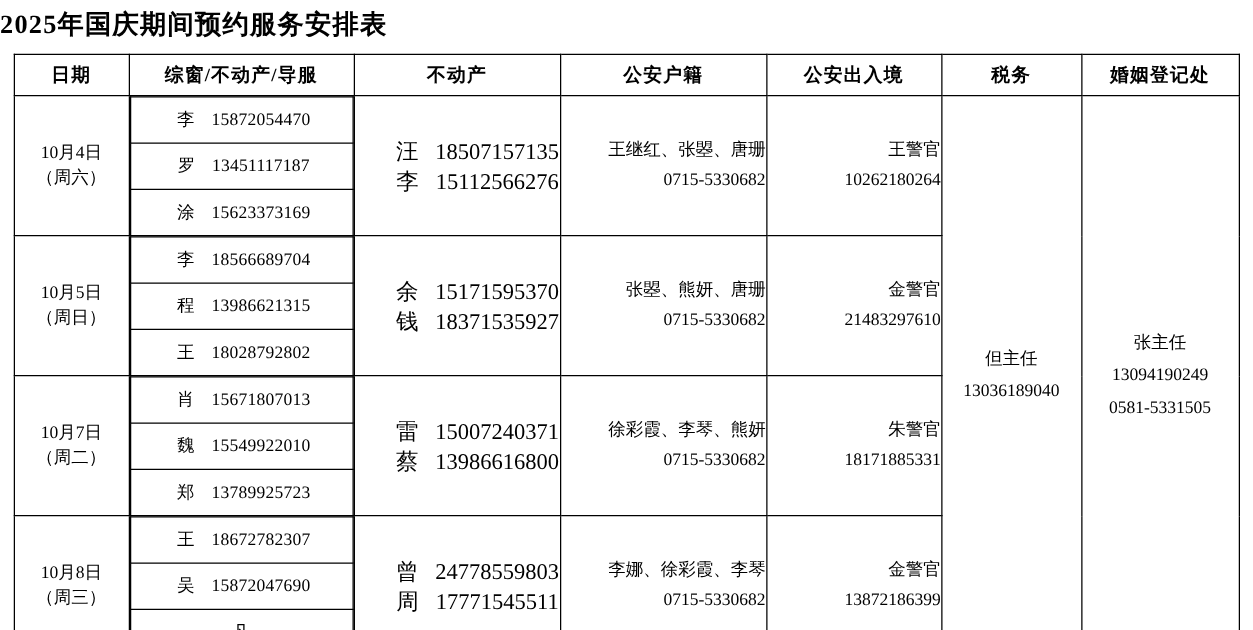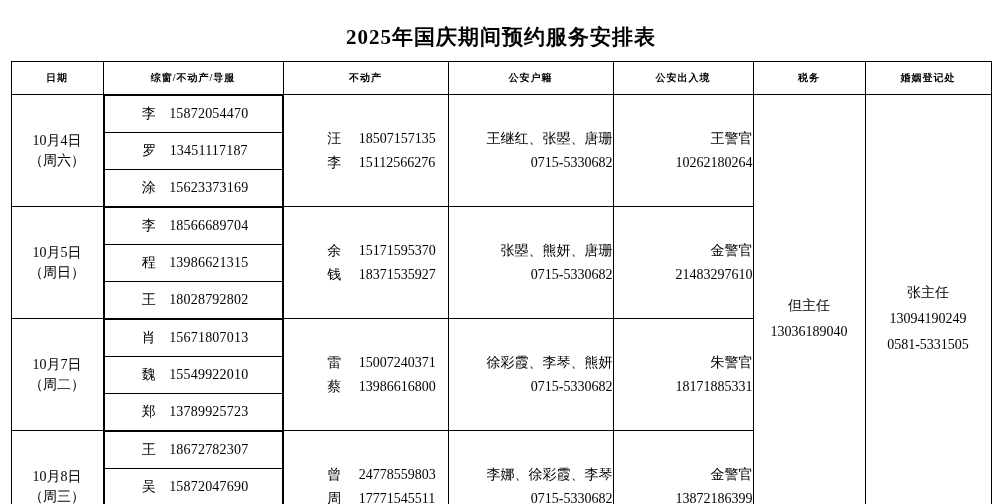--- a/index.html
+++ b/index.html
@@ -14,43 +14,43 @@
     color: #000000;
     overflow: hidden;
   }
   .page {
     width: 1002px;
     height: 504px;
     box-sizing: border-box;
     position: relative;
   }
   .title {
-    text-align: center;
+    text-align: left;
     font-size: 21px;
     font-weight: 700;
     letter-spacing: 1px;
-    padding-top: 23px;
+    padding-top: 5px;
     padding-bottom: 10px;
   }
   table.sched {
     border-collapse: collapse;
     width: 980px;
     margin: 0 auto;
     table-layout: fixed;
   }
   table.sched th, table.sched td {
     border: 1px solid #000000;
     text-align: center;
     vertical-align: middle;
     font-size: 14px;
     padding: 0;
   }
   table.sched th {
     font-weight: 700;
-    font-size: 10px;
+    font-size: 15px;
     height: 32px;
     letter-spacing: 1px;
   }
   .col-date    { width: 92px; }
   .col-zong    { width: 180px; }
   .col-bdc     { width: 165px; }
   .col-huji    { width: 165px; }
   .col-churu   { width: 140px; }
   .col-shuiwu  { width: 112px; }
   .col-hunyin  { width: 126px; }
@@ -78,23 +78,23 @@
     white-space: nowrap;
   }
   .namelist tr:last-child td {
     border-bottom: 0;
   }
   .namelist .nm { display: inline-block; min-width: 22px; }
   .namelist .ph { display: inline-block; margin-left: 6px; letter-spacing: 0.2px; }
 
   .pairs {
     display: inline-block;
-    text-align: left;
+    text-align: center;
     line-height: 24px;
-    font-size: 14px;
+    font-size: 18px;
     margin-left: 32px;
   }
   .pairs .row { white-space: nowrap; }
   .pairs .nm { display: inline-block; min-width: 20px; }
   .pairs .ph { display: inline-block; margin-left: 8px; }
 
   .stack {
     line-height: 24px;
     font-size: 14px;
   }

